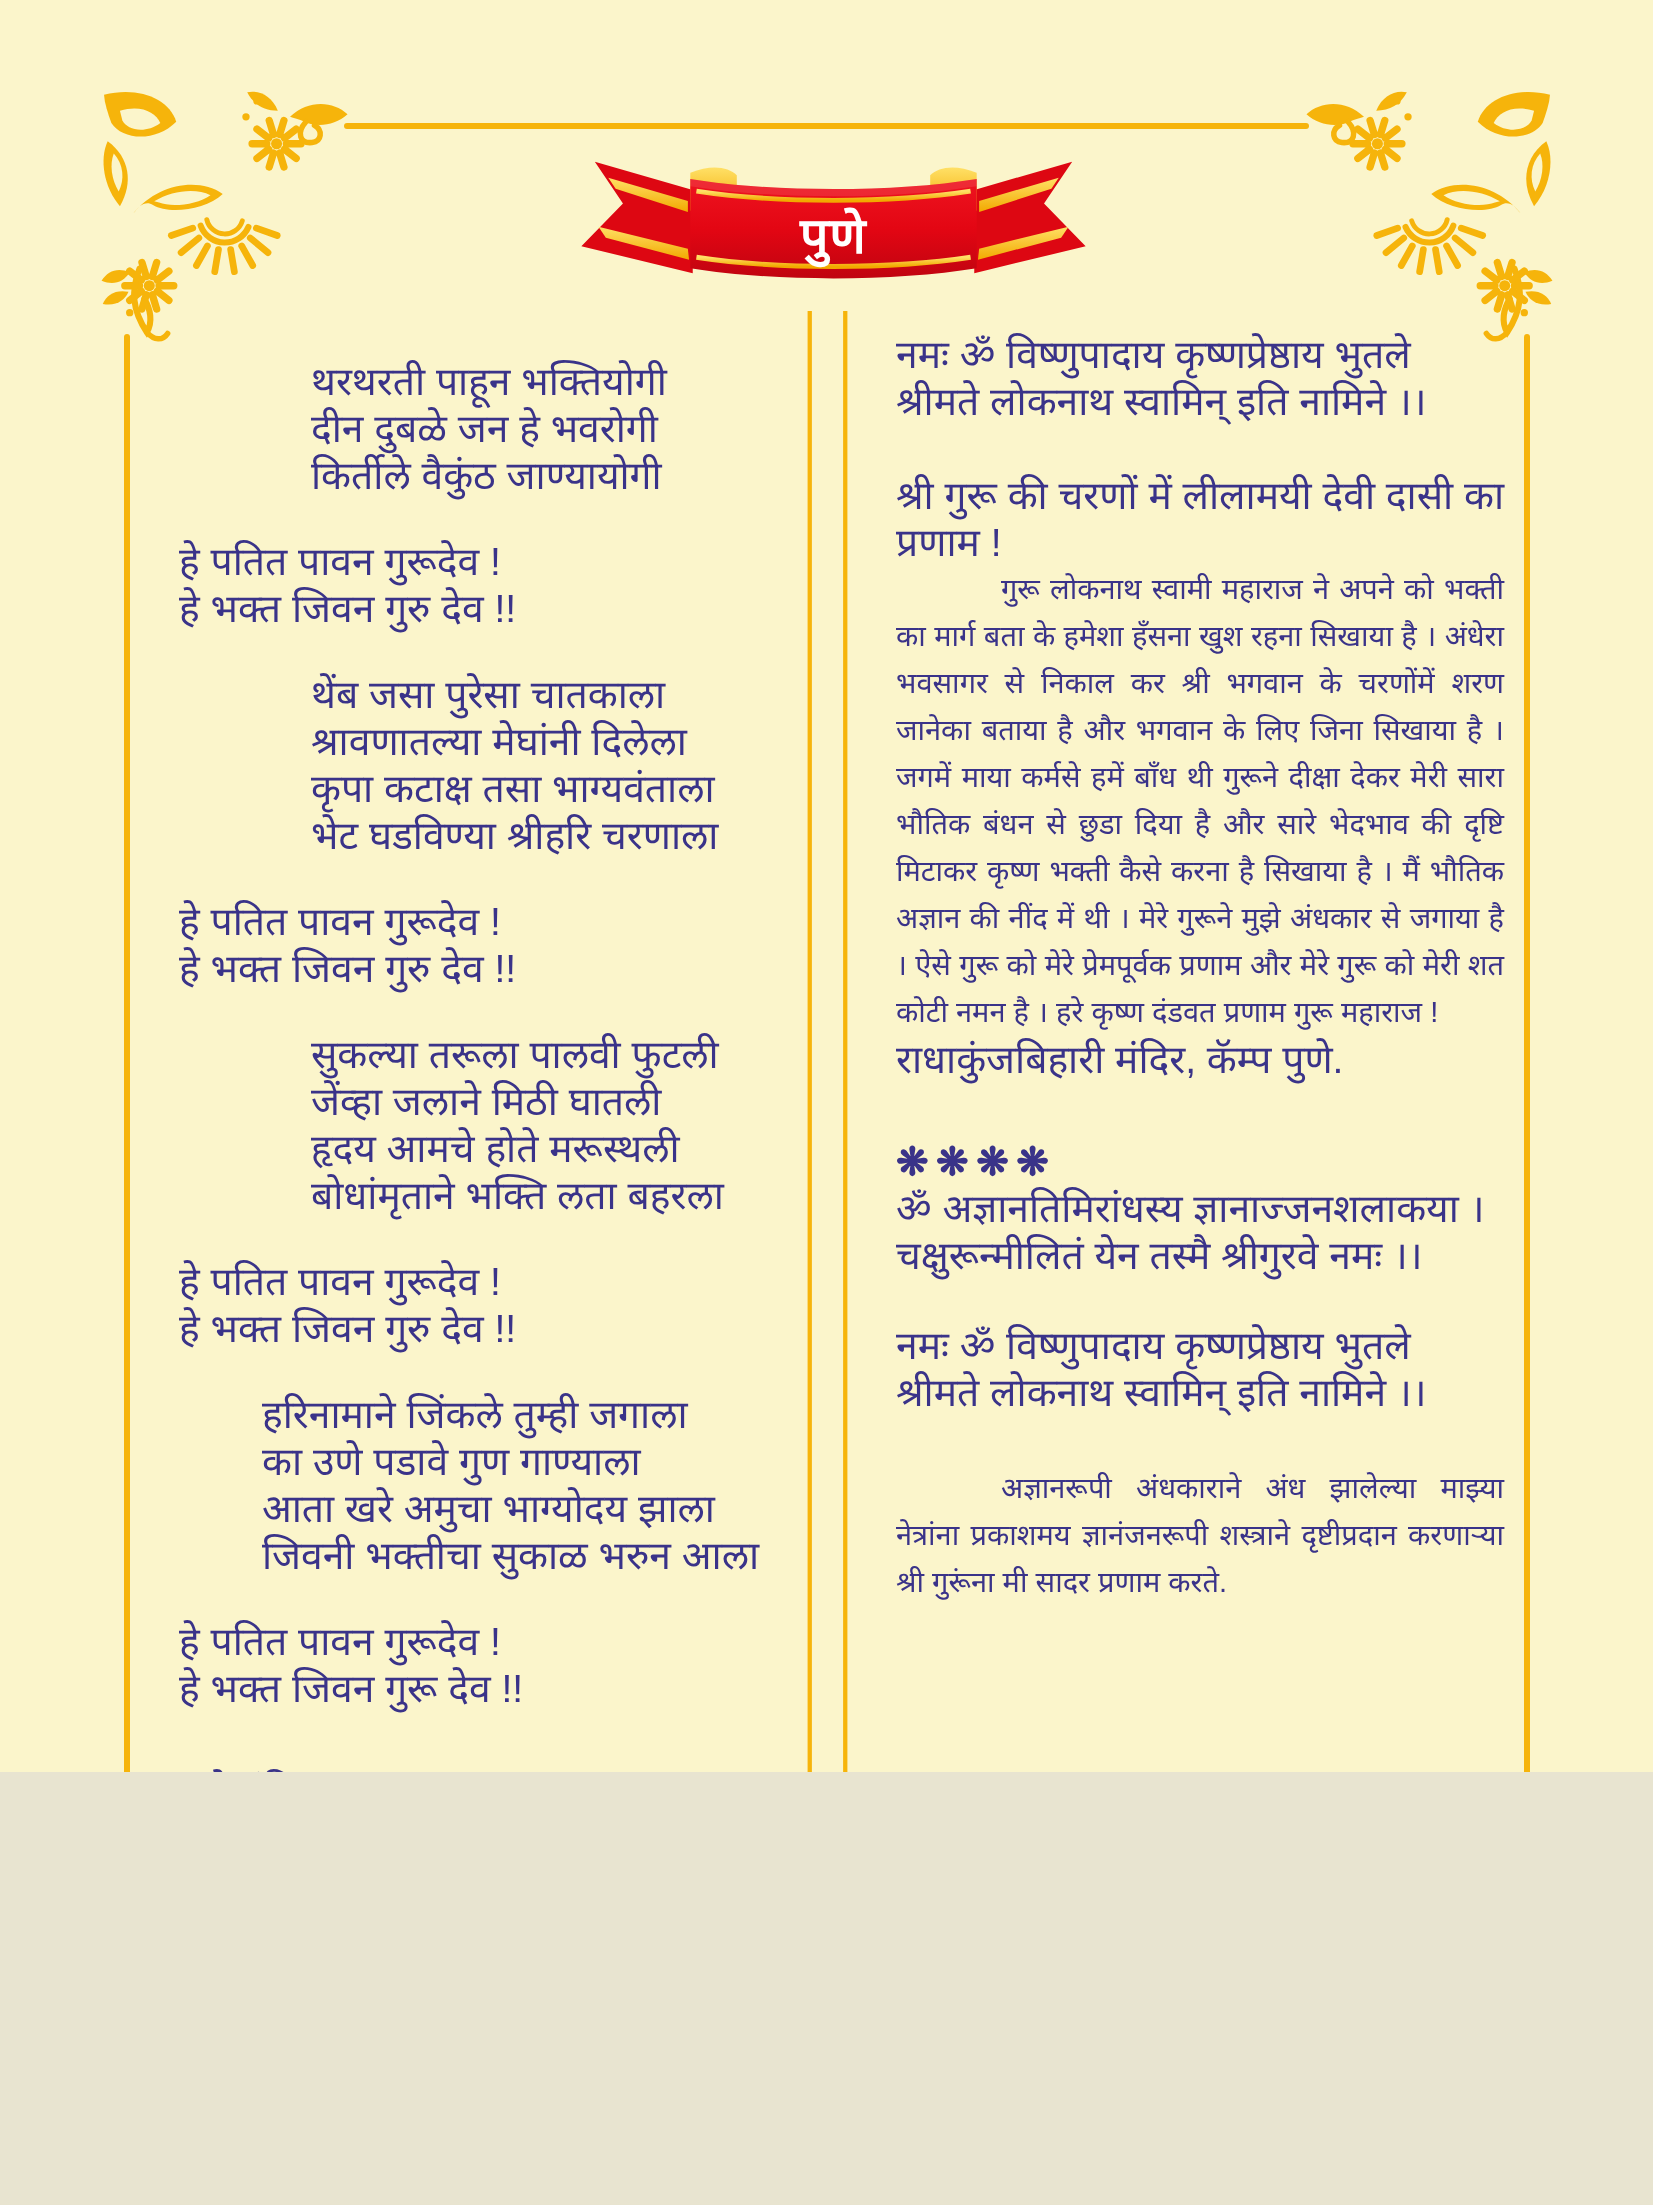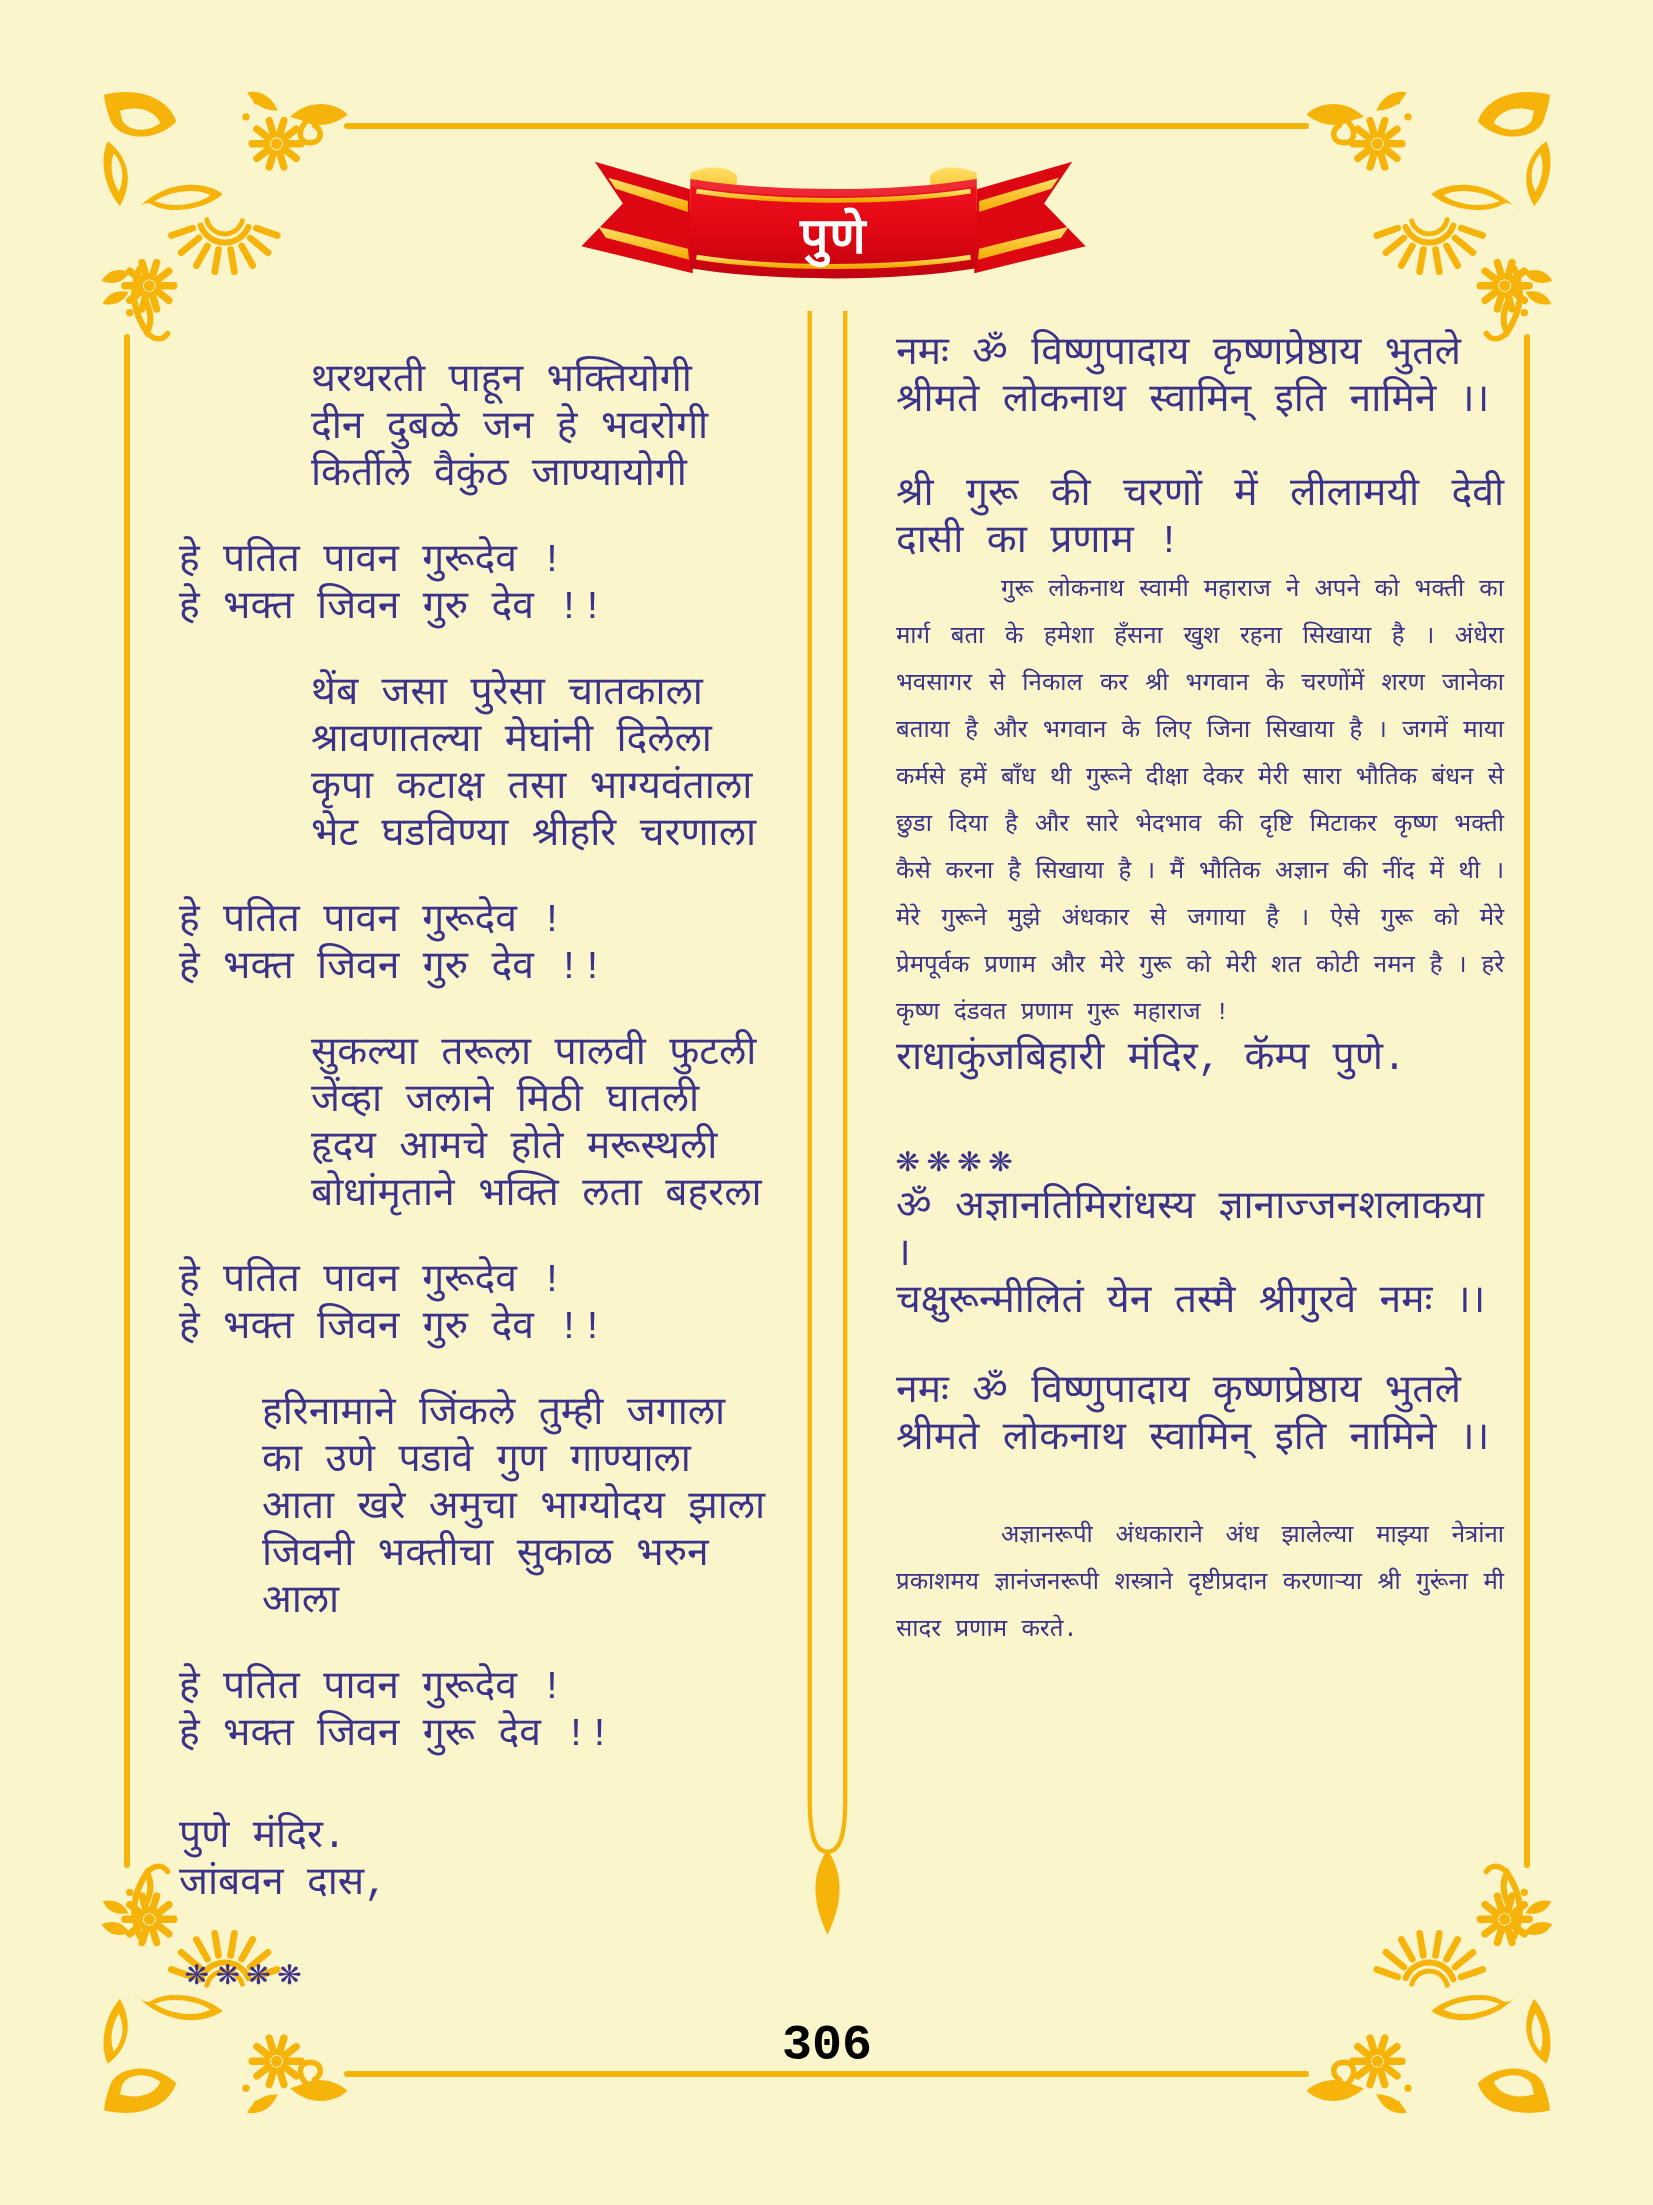--- a/index.html
+++ b/index.html
@@ -1,17 +1,17 @@
 <!DOCTYPE html>
 <html lang="mr" style="font-size:9.8px"><head>
 <meta charset="utf-8">
 <style>
   html,body{margin:0;padding:0;background:#e8e4d0;}
-  .page{position:relative;width:1654px;height:2205px;background:#FBF5CB;overflow:hidden;
-        font-family:Liberation Mono, monospace;}
+  .page{position:relative;width:1654px;height:1772px;background:#FBF5CB;overflow:hidden;
+        font-family:Liberation Sans, sans-serif;}
 
   
   .fl{position:absolute;background:#F6B40B;border-radius:3.1px;}
   .fl-top{left:344px;top:123px;width:965px;height:5.5px;}
   .fl-bottom{left:344px;top:2071px;width:965px;height:5.5px;}
   .fl-left{left:124px;top:334px;width:5.5px;height:1534px;}
   .fl-right{left:1524px;top:334px;width:5.5px;height:1534px;}
 
   .corner{position:absolute;width:257px;height:257px;}
   .corner.tl{left:93px;top:85px;}
@@ -33,21 +33,21 @@
   .col-left{left:179px;top:358px;width:606px;}
   .col-right{left:896px;top:331px;width:608px;}
   .col p{margin:0;font-size:39px;line-height:47px;}
   .block{margin-bottom:39px;}
   .stanza{padding-left:132px;}
   .stanza-4{padding-left:83px;}
   .sig-l{padding-left:0;}
   .sep{font-size:33px;font-weight:bold;letter-spacing:7.4px;padding-left:6.1px;}
   .col-right .sep{padding-left:0;}
   .para{text-align:justify;text-indent:105px;line-height:45px;}
-  .para p, .col-right .para{font-size:24px;}
+  .para p, .col-right .para{font-size:29px;}
   .salut{text-align:justify;line-height:45px;font-size:29px;}
   .mb10{margin-bottom:6.1px;} .mb40{margin-bottom:24.5px;} .mb44{margin-bottom:27px;}
   .mb70{margin-bottom:43px;} .mb76{margin-bottom:47px;} .mb80{margin-bottom:49px;}
   .mb90{margin-bottom:55px;}
 
   .pageno{position:absolute;left:0;right:0;top:2017px;text-align:center;
           font-size:50px;font-weight:bold;color:#000000;}
 </style>
 </head>
 <body>

